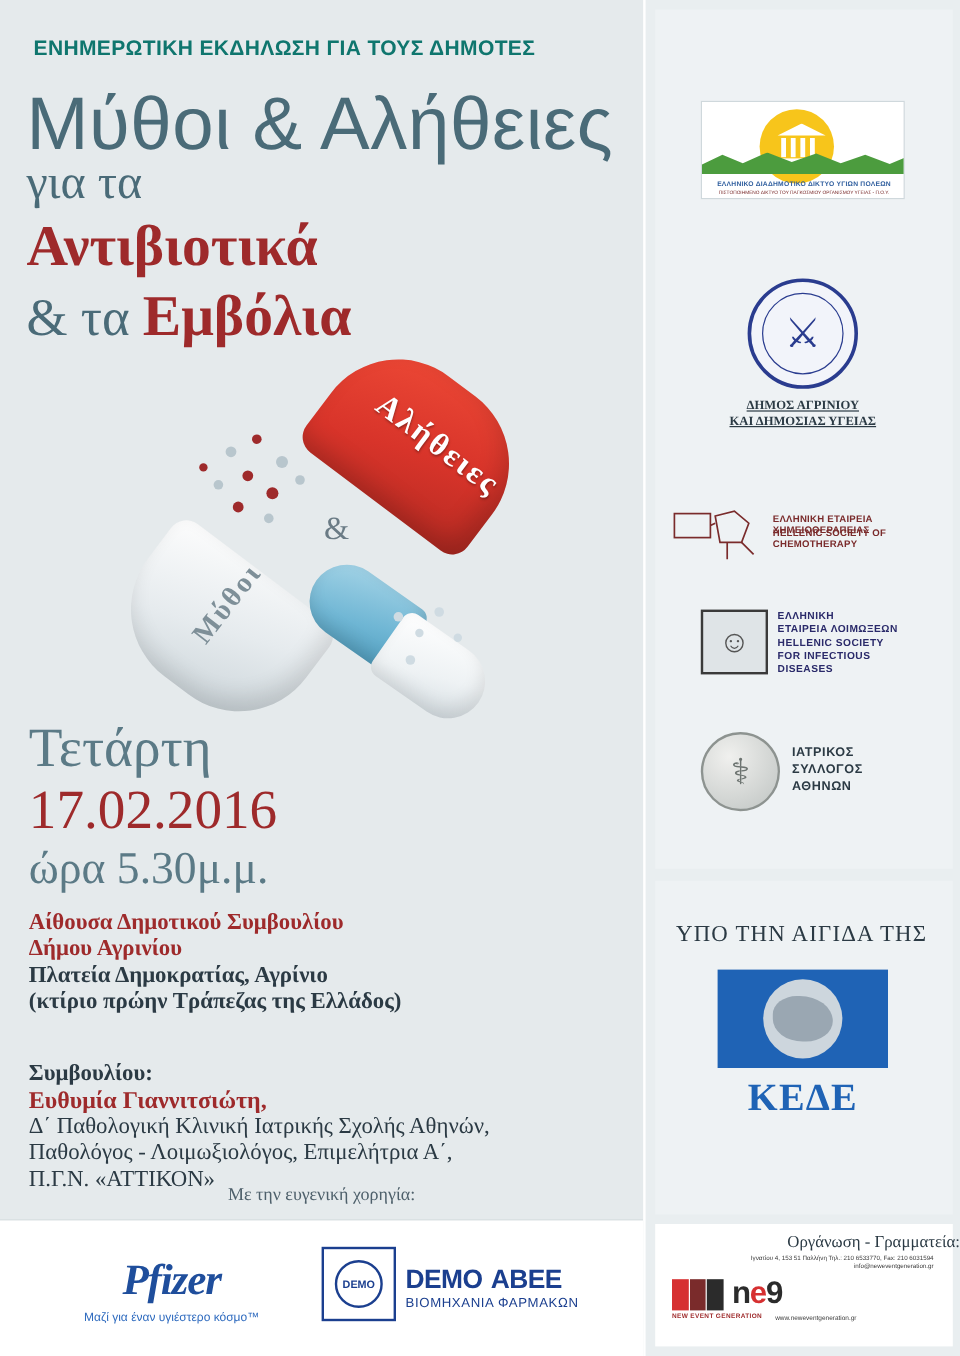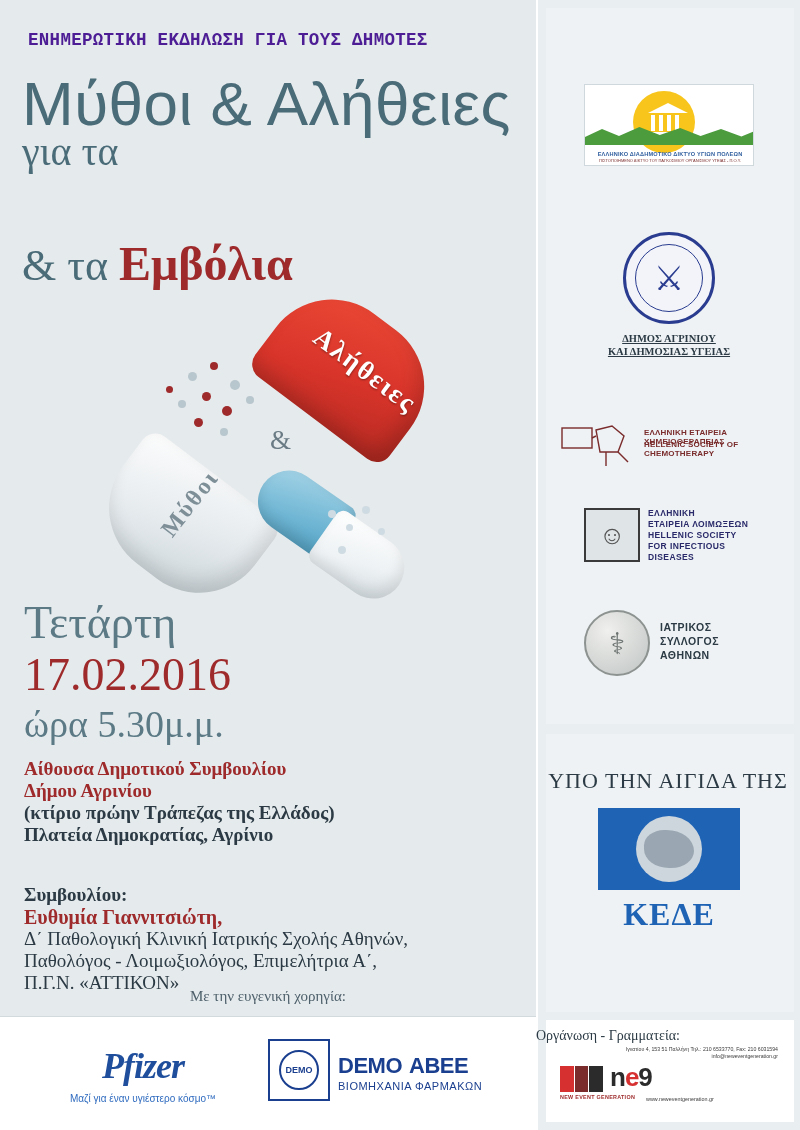--- a/index.html
+++ b/index.html
@@ -17,25 +17,25 @@
   }
   
   .left-col {
     position:absolute; left:0; top:0;
     width:536px; height:1130px;
     background:#e5eaec;
   }
   .kicker {
     position:absolute; left:28px; top:30px;
     width:480px;
-    font-family:Liberation Mono, monospace;
+    font-family:Liberation Sans, sans-serif;
     font-weight:bold;
     font-size:17.5px;
     letter-spacing:0.3px;
-    color:#4c1d95;
+    color:#0f766e;
   }
   .title-1 {
     position:absolute; left:22px; top:68px;
     font-family:Liberation Sans, sans-serif;
     font-size:62px;
     color:#4a6b78;
     letter-spacing:0.5px;
   }
   .title-2 {
     position:absolute; left:22px; top:128px;
@@ -295,21 +295,21 @@
   .l5 { left:584px; top:610px; width:190px; height:72px; }
   .l5 .coin { position:absolute; left:0; top:0; width:66px; height:66px; border-radius:50%; background:radial-gradient(circle at 35% 30%,#f0f0ee,#bfc4c2); border:2px solid #8d9390; }
   .l5 .coin .sym { position:absolute; left:50%; top:50%; transform:translate(-50%,-50%); font-size:30px; color:#6c7370; }
   .l5 .lines { position:absolute; left:76px; top:10px; font-size:10.5px; line-height:14px; color:#2b3a44; font-weight:bold; letter-spacing:0.5px;}
 
   
   .aegis-head {
     position:absolute; left:536px; top:768px; width:264px;
     text-align:center;
     font-family:"Liberation Serif", serif;
-    font-size:22px;
+    font-size:19px;
     color:#2b3a44;
     letter-spacing:1px;
   }
   .kede { position:absolute; left:598px; top:808px; width:142px; height:128px; }
   .kede .badge {
     width:142px; height:82px; background:#1f63b5; position:relative; overflow:hidden;
   }
   .kede .globe {
     position:absolute; left:50%; top:50%; transform:translate(-50%,-50%);
     width:66px; height:66px; border-radius:50%;
@@ -321,21 +321,21 @@
   }
   .kede .word {
     margin-top:6px; text-align:center;
     font-family:"Liberation Serif", serif;
     font-weight:bold; font-size:32px; color:#1f63b5; letter-spacing:1px;
   }
 
   
   .secr-head {
     position:absolute; left:536px; top:1028px; width:264px;
-    text-align:left;
+    text-align:right;
     font-family:"Liberation Serif", serif;
     font-size:14px;
     color:#2b3a44;
   }
   .neg { position:absolute; left:560px; top:1062px; width:215px; height:50px; }
   .neg .sqs { position:absolute; left:0; top:4px; width:44px; height:26px; display:flex; }
   .neg .sqs i { display:block; width:14px; height:26px; margin-right:1px; }
   .neg .e9 { position:absolute; left:50px; top:0px; font-family:"Liberation Sans", sans-serif; font-weight:bold; font-size:26px; color:#2b2b2b; letter-spacing:-1px;}
   .neg .e9 b { color:#d63031; }
   .neg .cap { position:absolute; left:0; top:32px; font-size:5.4px; color:#9e2a2b; font-weight:bold; letter-spacing:0.3px;}
@@ -346,20 +346,21 @@
 <body>
 
 <div class="poster">
 
   <div class="left-col">
 
     <div class="kicker">ΕΝΗΜΕΡΩΤΙΚΗ ΕΚΔΗΛΩΣΗ ΓΙΑ ΤΟΥΣ ΔΗΜΟΤΕΣ</div>
 
     <div class="title-1">Μύθοι &amp; Αλήθειες</div>
     <div class="title-2">για τα</div>
+    <div class="title-3">Αντιβιοτικά</div>
     <div class="title-4">
       <span>&amp; τα </span><b>Εμβόλια</b>
     </div>
 
     <div class="illu">
       <div class="cap-red-top"></div>
       <div class="cap-red-label">Αλήθειες</div>
       <div class="cap-white-body"></div>
       <div class="cap-white-label">Μύθοι</div>
       <div class="amp">&amp;</div>
@@ -384,22 +385,22 @@
       <div class="dot" style="left:268px;top:246px;width:8px;height:8px;background:#cfdbe2;"></div>
     </div>
 
     <div class="date-day">Τετάρτη</div>
     <div class="date-num">17.02.2016</div>
     <div class="date-time">ώρα 5.30μ.μ.</div>
 
     <div class="venue">
       <div class="red">Αίθουσα Δημοτικού Συμβουλίου</div>
       <div class="red">Δήμου Αγρινίου</div>
+      <div class="dark">Πλατεία Δημοκρατίας, Αγρίνιο</div>
       <div class="dark">(κτίριο πρώην Τράπεζας της Ελλάδος)</div>
-      <div class="dark">Πλατεία Δημοκρατίας, Αγρίνιο</div>
     </div>
 
     <div class="speaker">
       <div class="lbl">Συμβουλίου:</div>
       <div class="name">Ευθυμία Γιαννιτσιώτη,</div>
       <div>Δ΄ Παθολογική Κλινική Ιατρικής Σχολής Αθηνών,</div>
       <div>Παθολόγος - Λοιμωξιολόγος, Επιμελήτρια Α΄,</div>
       <div>Π.Γ.Ν. «ΑΤΤΙΚΟΝ»</div>
     </div>
 

